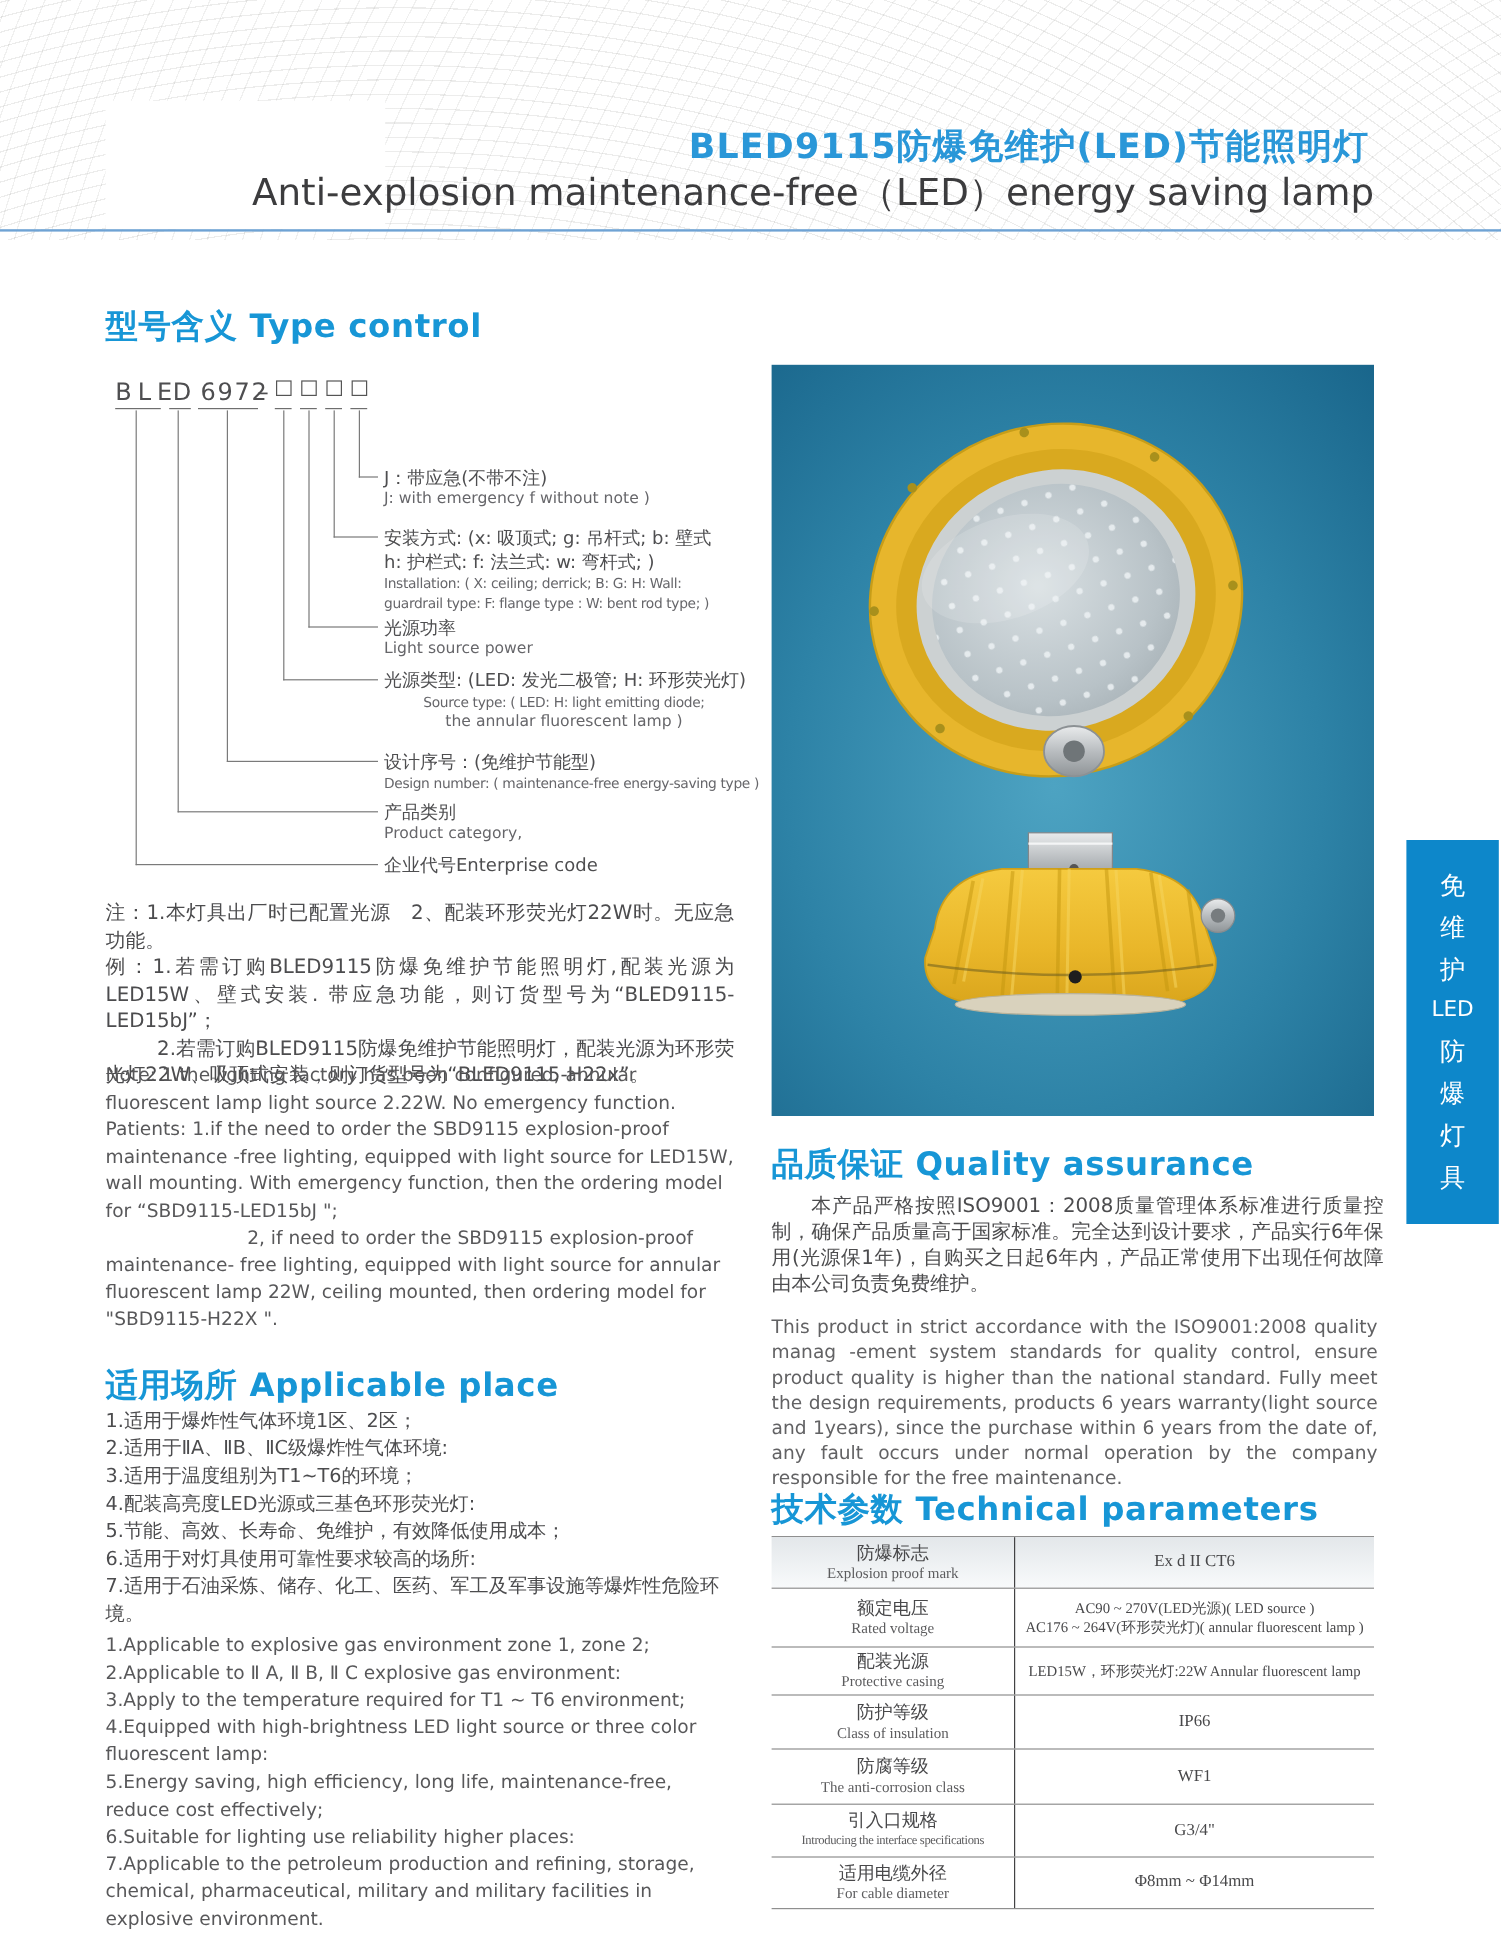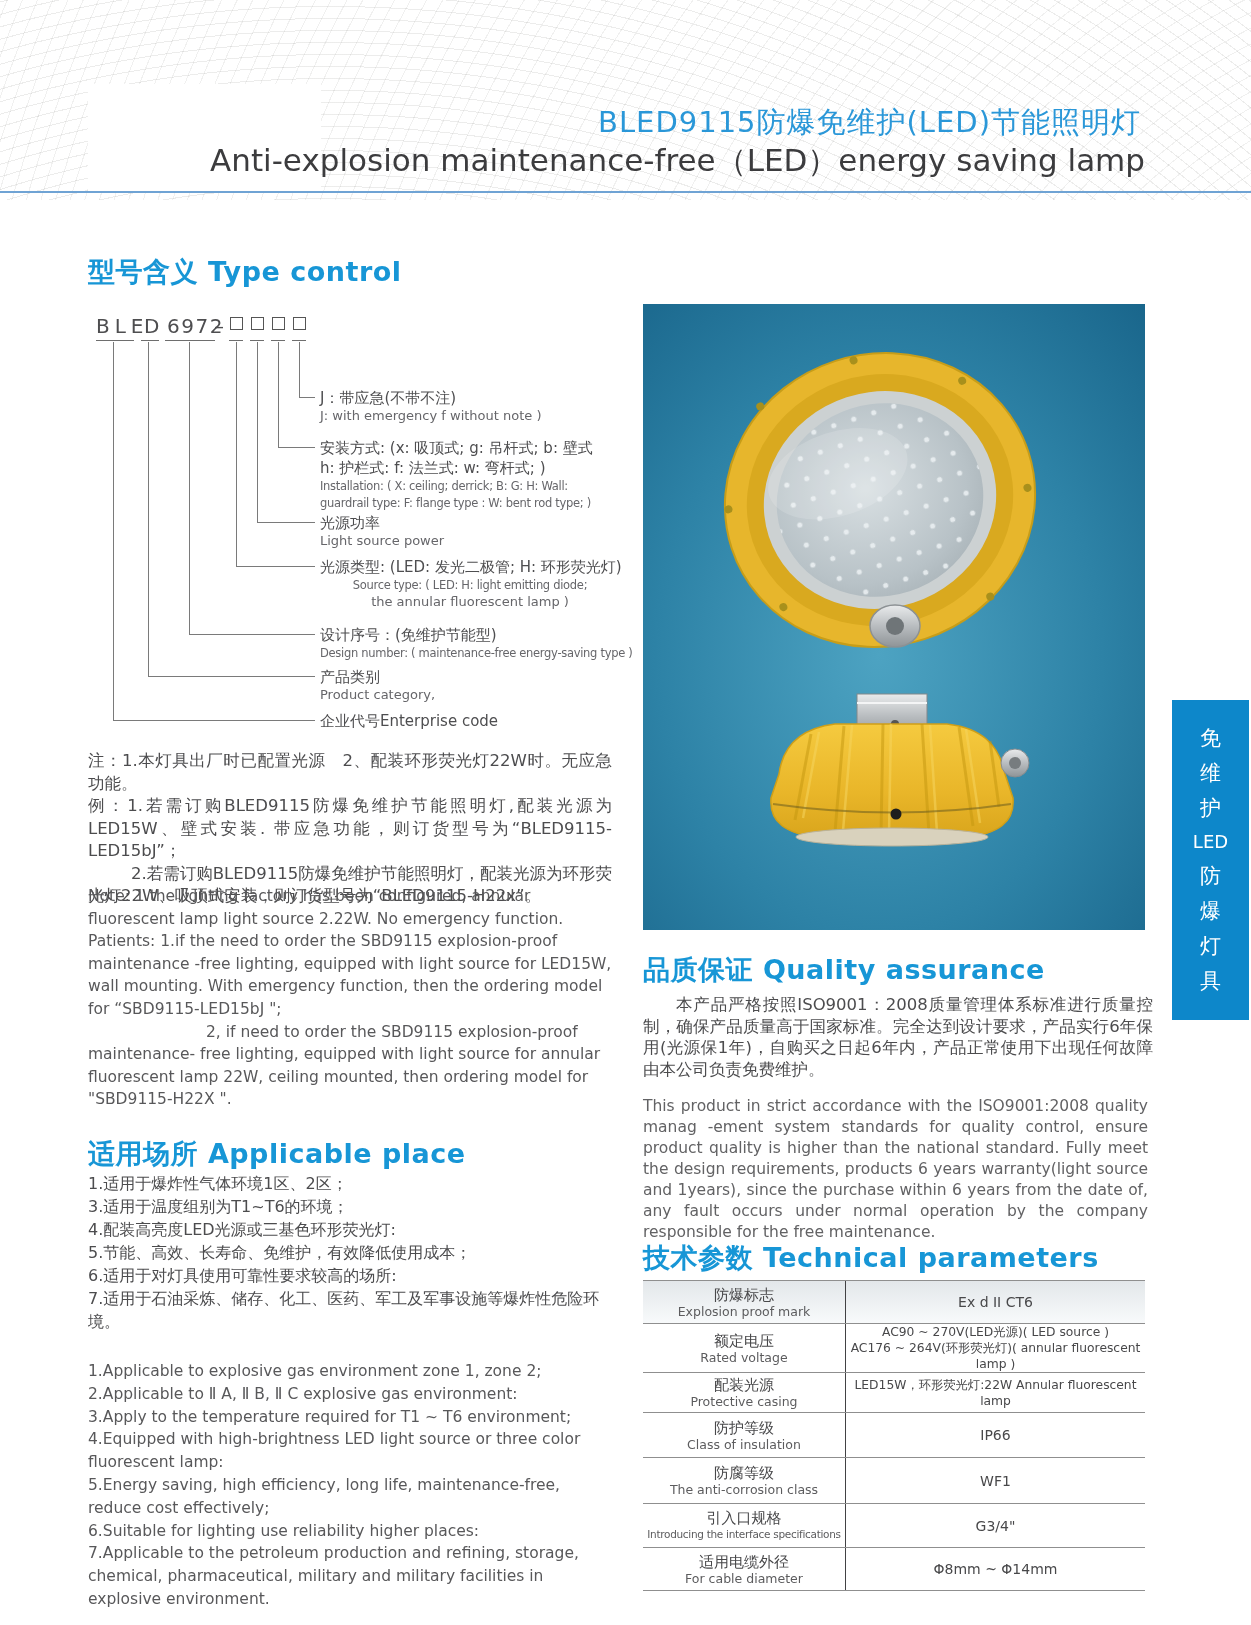--- a/index.html
+++ b/index.html
@@ -7,21 +7,21 @@
   .page{position:relative;width:1251px;height:1625px;background:#fff;overflow:hidden;}
 
   
   .hdr{position:absolute;left:0;top:0;width:1251px;height:205px;}
   .guilloche{position:absolute;left:0;top:0;width:1251px;height:200px;
     background-image:
       repeating-radial-gradient(circle 1400px at 330px 1230px, transparent 0 11px, rgba(110,110,104,.13) 11px 12px),
       repeating-radial-gradient(circle 1500px at 1560px 640px, transparent 0 13px, rgba(110,110,104,.10) 13px 14px);
   }
   .logo-box{position:absolute;left:88px;top:84px;width:233px;height:107px;background:#fff;}
-  .title-cn{position:absolute;right:110px;top:103px;font-size:29px;font-weight:400;color:#2a97d8;letter-spacing:1px;white-space:nowrap;}
+  .title-cn{position:absolute;right:110px;top:103px;font-size:29px;font-weight:700;color:#2a97d8;letter-spacing:1px;white-space:nowrap;}
   .title-en{position:absolute;right:106px;top:140px;font-size:31px;font-weight:400;color:#3c3c3e;white-space:nowrap;}
   .hdr-rule{position:absolute;left:0;top:191px;width:1251px;height:2px;background:#6fa3d4;}
 
   
   .sec-h{position:absolute;left:0;margin:0;font-size:27px;font-weight:bold;color:#1796d6;letter-spacing:.5px;white-space:nowrap;}
 
   
   .left-col{position:absolute;left:88px;top:0;width:525px;height:1625px;}
 
   .diagram{position:absolute;left:0;top:300px;width:525px;height:446px;}
@@ -46,21 +46,21 @@
   .list div{font-size:16px;line-height:23px;color:#4c4c4e;}
   .list.en div{font-size:15.5px;line-height:22.8px;color:#58585a;}
 
   
   .right-col{position:absolute;left:643px;top:0;width:510px;height:1625px;}
   .photo{position:absolute;left:0;top:304px;width:502px;height:626px;
     background:radial-gradient(ellipse 430px 540px at 47% 56%, #4da3c2 0%, #2d82a6 52%, #145e84 100%);}
   .qa-cn{position:absolute;left:0;top:994px;width:510px;margin:0;font-size:16.5px;line-height:21.6px;color:#4c4c4e;text-align:justify;text-indent:2em;}
   .qa-en{position:absolute;left:0;top:1096px;width:505px;margin:0;font-size:15.5px;line-height:21px;color:#626264;text-align:justify;}
 
-  .ttable{position:absolute;left:0;top:1280px;width:502px;border-top:1.5px solid #8f8f8f;}
+  .ttable{position:absolute;left:0;top:1280px;width:502px;border-top:1.5px solid #8f8f8f;font-family:Liberation Serif, serif;}
   .trow{display:flex;border-bottom:1px solid #8f8f8f;box-sizing:border-box;}
   .trow:last-child{border-bottom:1.5px solid #8f8f8f;}
   .trow.hd{background:linear-gradient(#e3e7ea,#f8fafb);}
   .tc-left{width:202px;border-right:1.5px solid #424244;display:flex;flex-direction:column;align-items:center;justify-content:center;}
   .tc-right{flex:1;display:flex;flex-direction:column;align-items:center;justify-content:center;}
   .tc-cn{font-size:15px;line-height:18px;color:#48484a;}
   .tc-en{font-size:12.5px;line-height:15px;color:#5c5c5e;}
   .tc-en.small{font-size:10.5px;letter-spacing:-0.3px;}
   .tc-val{font-size:14px;line-height:18px;color:#48484a;text-align:center;}
   .tc-val.small{font-size:12.3px;line-height:16px;}
@@ -155,20 +155,21 @@
       </div>
     <div class="notes-en" id="notes-en">
         <div>Note: 1.the lighting factory has been configured, annular fluorescent lamp light source 2.22W. No emergency function.</div>
         <div>Patients: 1.if the need to order the SBD9115 explosion-proof maintenance -free lighting, equipped with light source for LED15W, wall mounting. With emergency function, then the ordering model for “SBD9115-LED15bJ ";</div>
         <div class="ind2">2, if need to order the SBD9115 explosion-proof maintenance- free lighting, equipped with light source for annular fluorescent lamp 22W, ceiling mounted, then ordering model for "SBD9115-H22X ".</div>
       </div>
 
     <h2 class="sec-h" style="top:1136px">适用场所 Applicable place</h2>
     <div class="list" id="app-cn" style="top:1172px">
         <div>1.适用于爆炸性气体环境1区、2区；</div>
+        <div>2.适用于ⅡA、ⅡB、ⅡC级爆炸性气体环境:</div>
         <div>3.适用于温度组别为T1~T6的环境；</div>
         <div>4.配装高亮度LED光源或三基色环形荧光灯:</div>
         <div>5.节能、高效、长寿命、免维护，有效降低使用成本；</div>
         <div>6.适用于对灯具使用可靠性要求较高的场所:</div>
         <div>7.适用于石油采炼、储存、化工、医药、军工及军事设施等爆炸性危险环境。</div>
       </div>
     <div class="list en" id="app-en" style="top:1360px">
         <div>1.Applicable to explosive gas environment zone 1, zone 2;</div>
         <div>2.Applicable to Ⅱ A, Ⅱ B, Ⅱ C explosive gas environment:</div>
         <div>3.Apply to the temperature required for T1 ~ T6 environment;</div>

